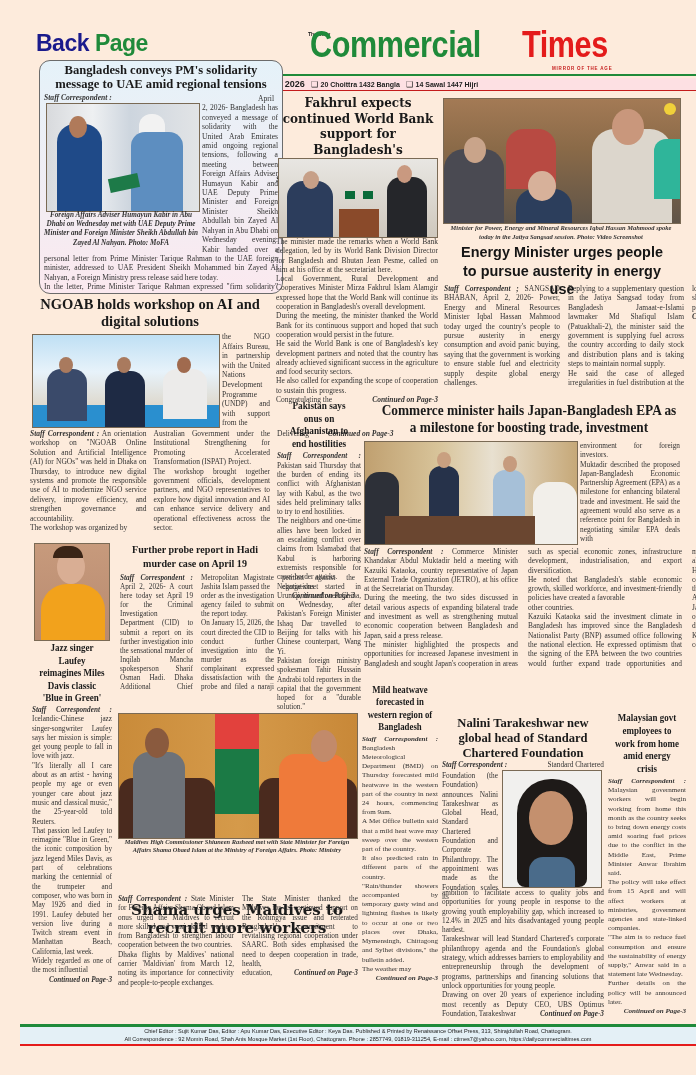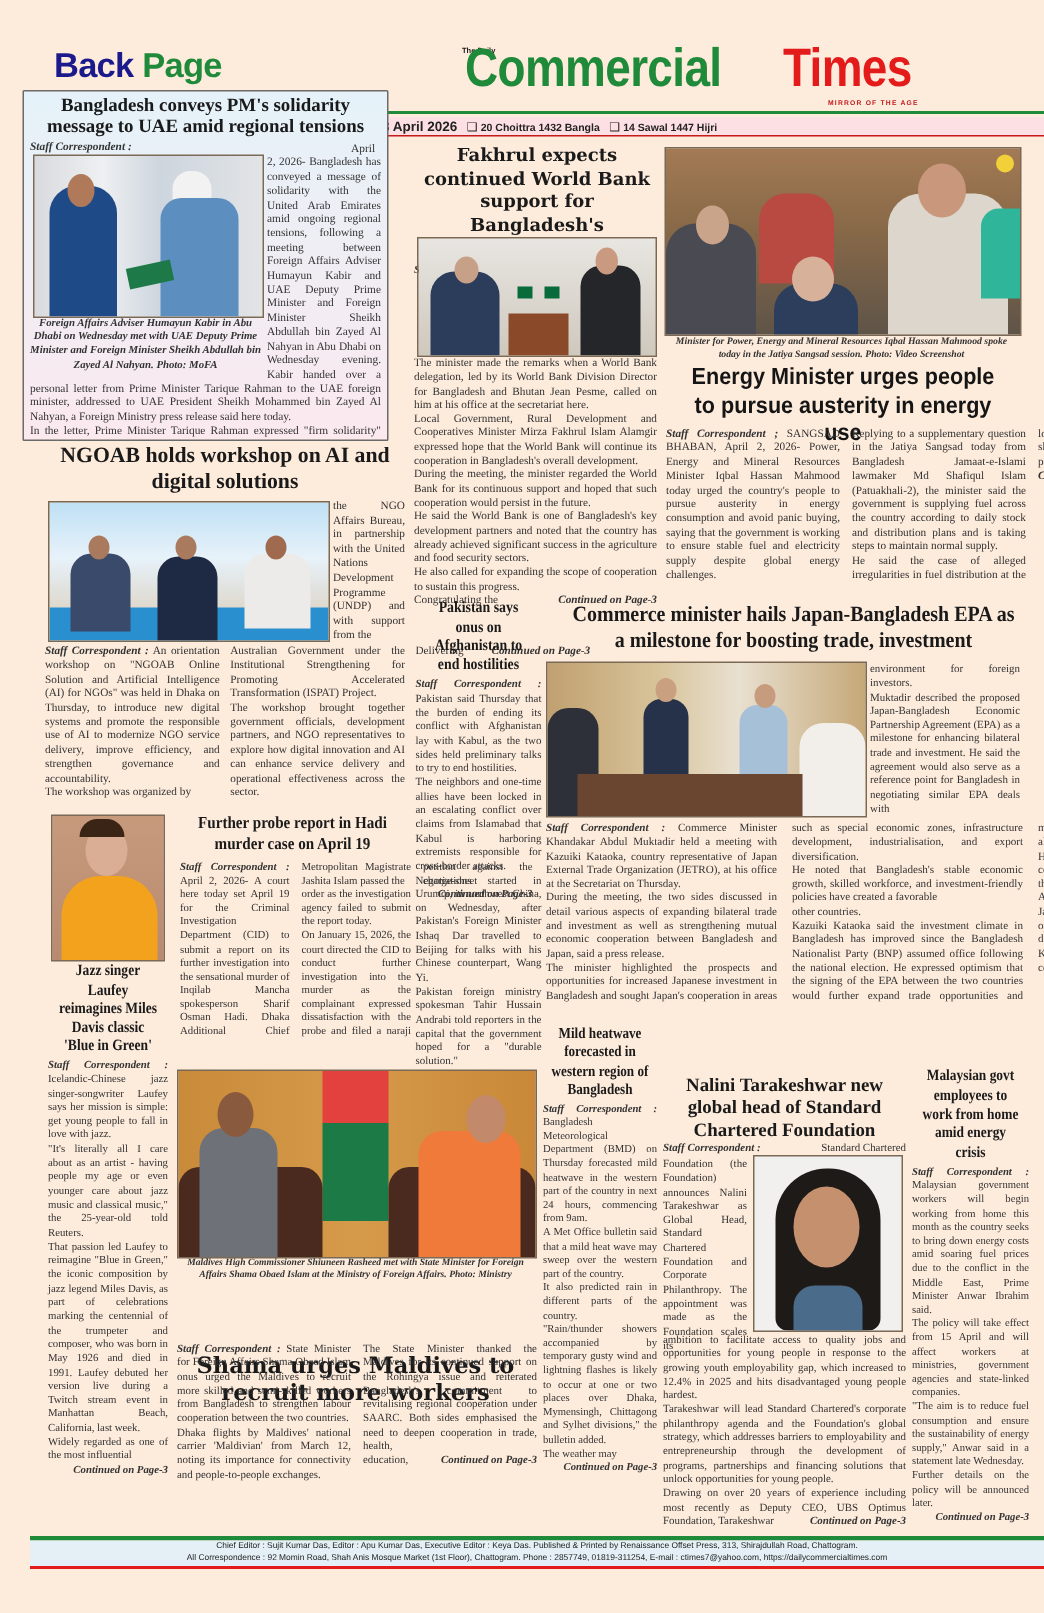--- a/index.html
+++ b/index.html
@@ -33,21 +33,21 @@
 <div class="abs hd-sans" style="left:200px;top:78px;width:496px;height:13px;background:#fde0e3;border-bottom:1px solid #c41b1b;font-size:8px;color:#222;line-height:13px;padding-left:14px;box-sizing:border-box;">
   <span>Friday</span>
   <span style="font-weight:normal;">❑</span>
   <span style="font-size:9px;">03 April 2026</span>
   <span style="font-weight:normal;margin-left:4px;">❑</span>
   <span style="font-size:7px;">20 Choittra 1432 Bangla</span>
   <span style="font-weight:normal;margin-left:4px;">❑</span>
   <span style="font-size:7px;">14 Sawal 1447 Hijri</span>
 </div>
 
-<div class="abs" style="left:15px;top:60px;width:242px;height:232px;border:1px solid #6b6b6b;border-radius:1px;background:linear-gradient(#e5f2f9,#fbe9ef);overflow:hidden;">
+<div class="abs" style="left:39px;top:60px;width:242px;height:232px;border:1px solid #6b6b6b;border-radius:11px;background:linear-gradient(#e5f2f9,#fbe9ef);overflow:hidden;">
   <div class="hd" style="position:absolute;left:4px;top:2px;width:234px;font-size:12.6px;line-height:14px;font-family:'Liberation Serif',serif;">Bangladesh conveys PM's solidarity message to UAE amid regional tensions</div>
   <div class="body-txt" style="position:absolute;left:4px;top:32px;width:234px;font-size:7.6px;line-height:9.3px;">
     <span class="by">Staff Correspondent :</span>
   </div>
   <div class="photo" style="left:6px;top:42px;width:152px;height:107px;background:linear-gradient(90deg,#d8dadd 0%,#eef0f2 30%,#cdd5de 55%,#e2e4e6 100%);">
     <div style="position:absolute;left:10px;top:20px;width:45px;height:87px;background:#1f4a88;border-radius:18px 18px 0 0;"></div>
     <div style="position:absolute;left:22px;top:12px;width:18px;height:22px;background:#b07a5a;border-radius:50%;"></div>
     <div style="position:absolute;left:92px;top:10px;width:26px;height:22px;background:#f2f2f2;border-radius:12px 12px 4px 4px;"></div>
     <div style="position:absolute;left:84px;top:28px;width:52px;height:79px;background:#5d8ec0;border-radius:14px 14px 0 0;"></div>
     <div style="position:absolute;left:62px;top:72px;width:30px;height:14px;background:#1d7a48;transform:rotate(-12deg);"></div>
@@ -73,21 +73,21 @@
     <div style="position:absolute;left:60px;top:50px;width:40px;height:28px;background:#8a4a2a;"></div>
     <div style="position:absolute;left:66px;top:32px;width:10px;height:8px;background:#0a6b3a;"></div>
     <div style="position:absolute;left:84px;top:32px;width:10px;height:8px;background:#0a6b3a;"></div>
   </div>
   <div class="body-txt" style="position:absolute;top:52px;left:0;width:162px;font-size:7.5px;line-height:9.3px;">
     <span style="display:inline-block;width:62px;"></span>
   </div>
   <div class="body-txt" style="position:absolute;top:141px;left:0;width:162px;font-size:7.5px;line-height:9.3px;">
     <p>The minister made the remarks when a World Bank delegation, led by its World Bank Division Director for Bangladesh and Bhutan Jean Pesme, called on him at his office at the secretariat here.</p>
     <p>Local Government, Rural Development and Cooperatives Minister Mirza Fakhrul Islam Alamgir expressed hope that the World Bank will continue its cooperation in Bangladesh's overall development.</p>
-    <p>During the meeting, the minister regarded the World Bank for its continuous support and hoped that such cooperation would persist in the future.</p>
+    <p>During the meeting, the minister thanked the World Bank for its continuous support and hoped that such cooperation would persist in the future.</p>
     <p>He said the World Bank is one of Bangladesh's key development partners and noted that the country has already achieved significant success in the agriculture and food security sectors.</p>
     <p>He also called for expanding the scope of cooperation to sustain this progress.</p>
     <p><span>Congratulating the</span><span class="cont">Continued on Page-3</span></p>
   </div>
 </div>
 
 <div class="photo" style="left:443px;top:98px;width:236px;height:124px;background:linear-gradient(#a37a55 0%,#8a6a48 40%,#5f5448 100%);">
   <div style="position:absolute;left:0;top:50px;width:60px;height:74px;background:#4a4a52;border-radius:20px 20px 0 0;"></div>
   <div style="position:absolute;left:20px;top:38px;width:22px;height:26px;background:#c9a48a;border-radius:50%;"></div>
   <div style="position:absolute;left:62px;top:30px;width:50px;height:60px;background:#b84a42;border-radius:18px 18px 0 0;"></div>

